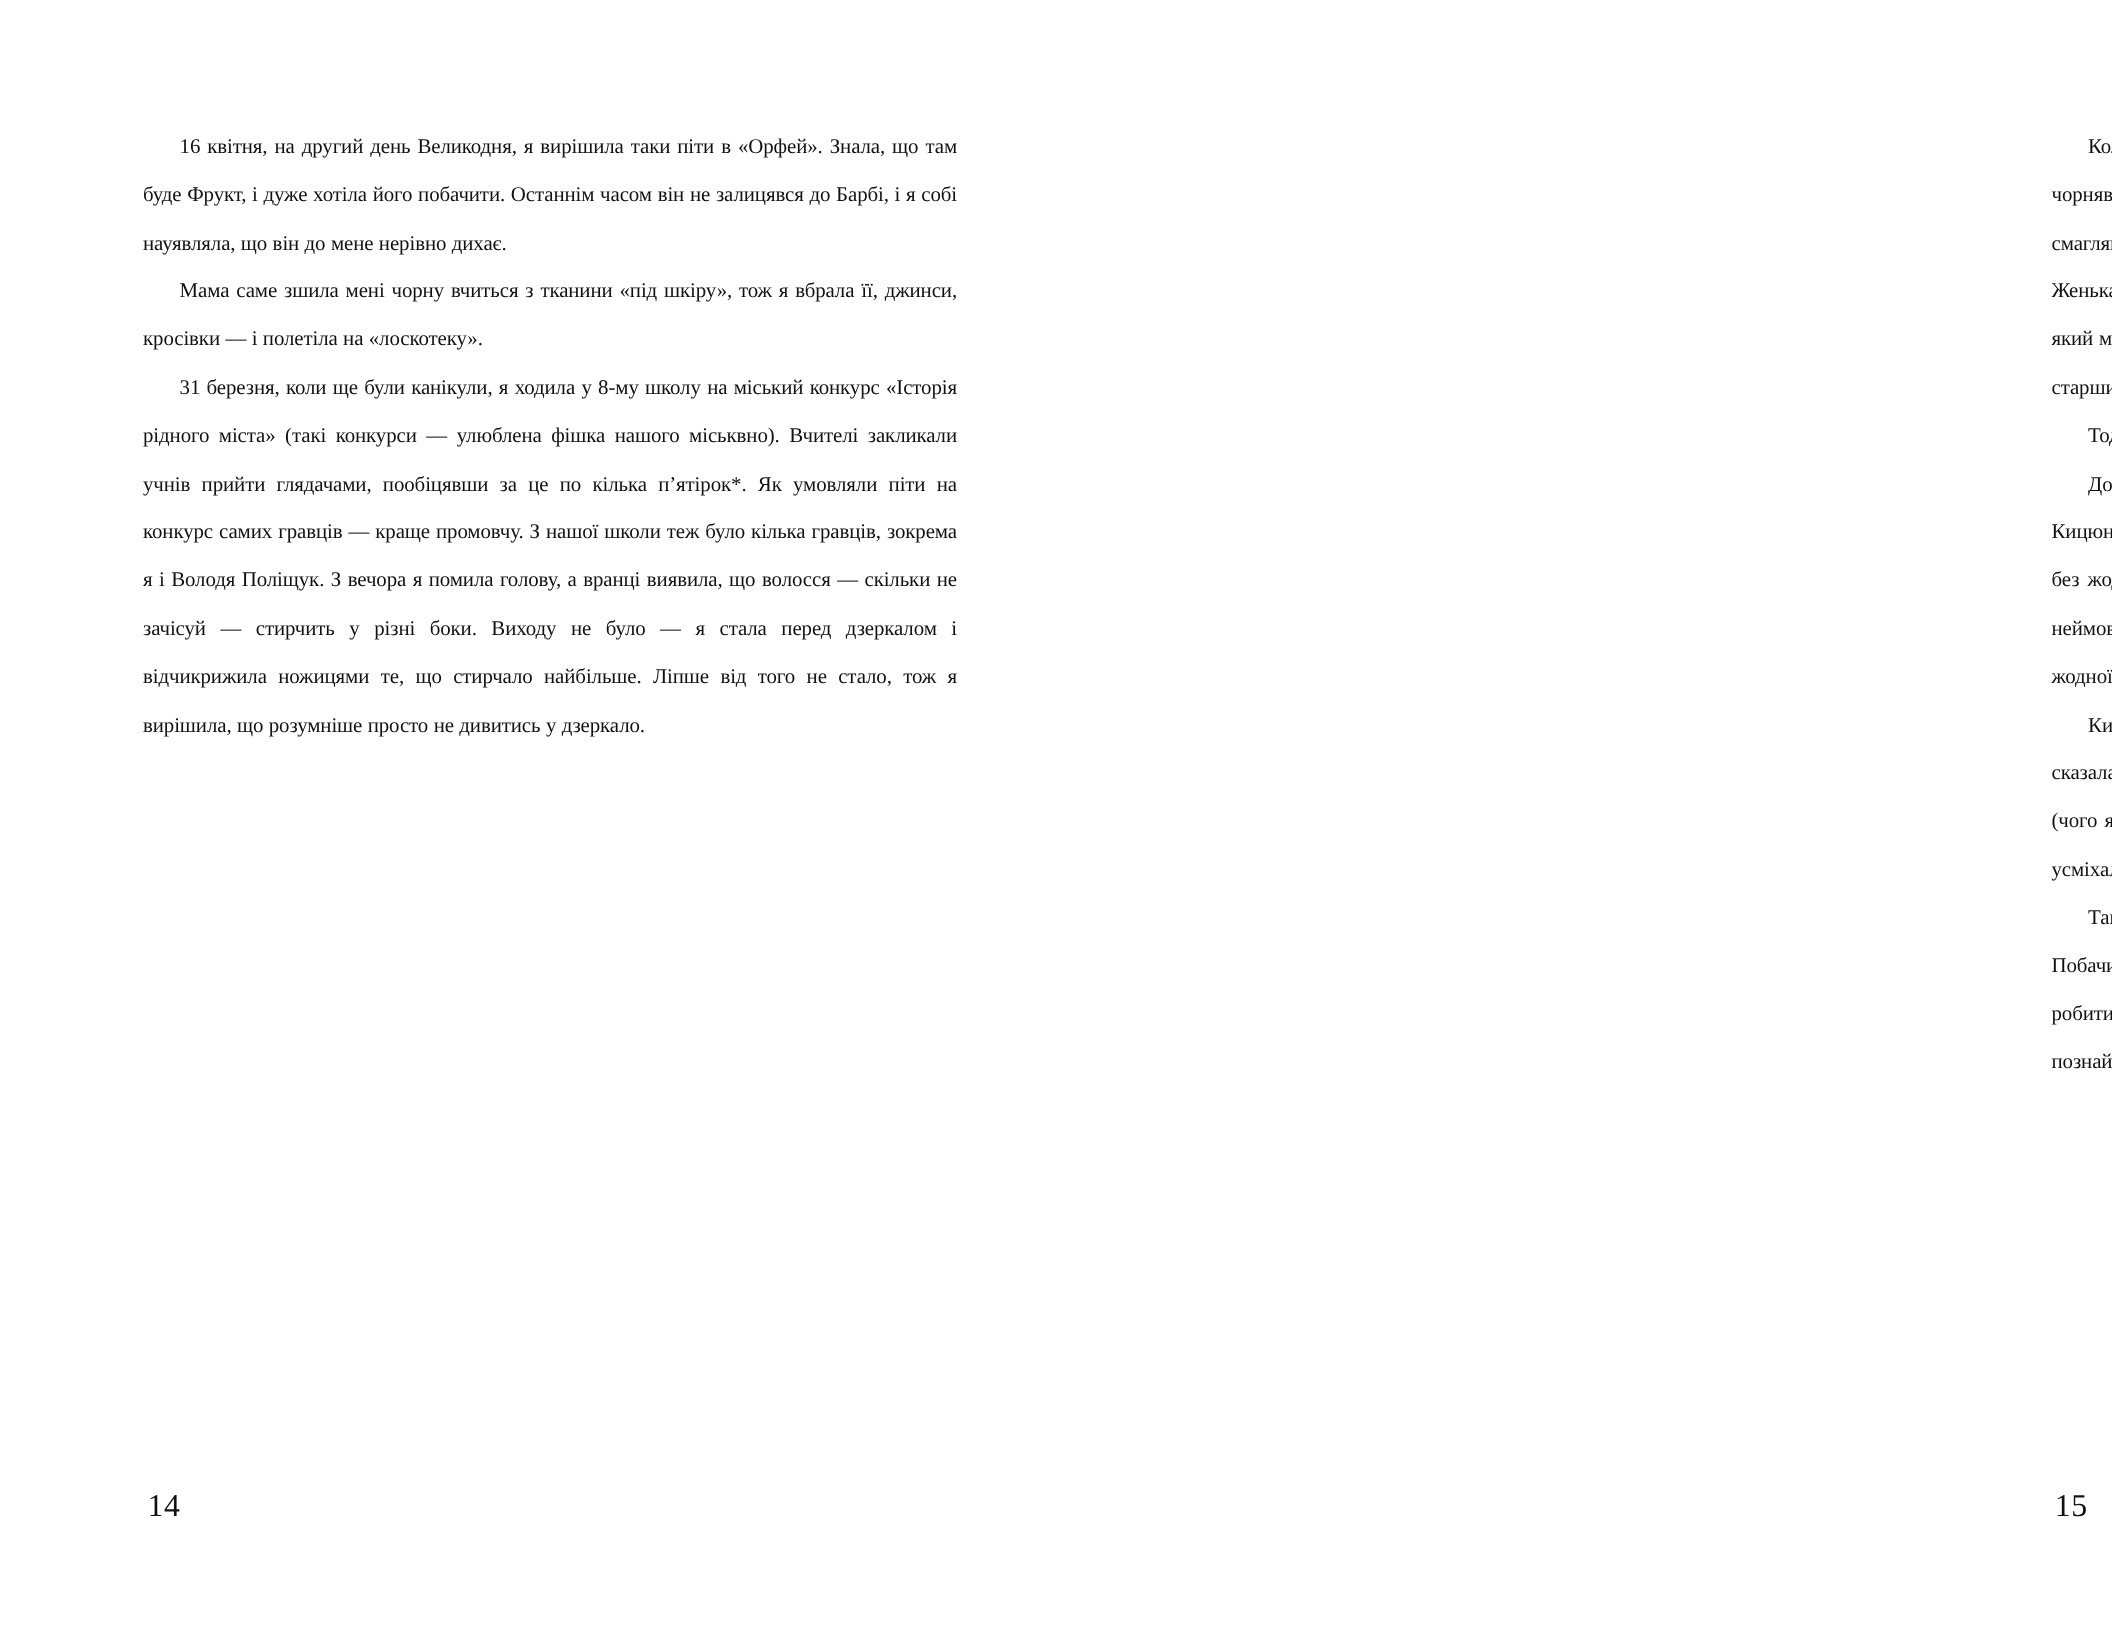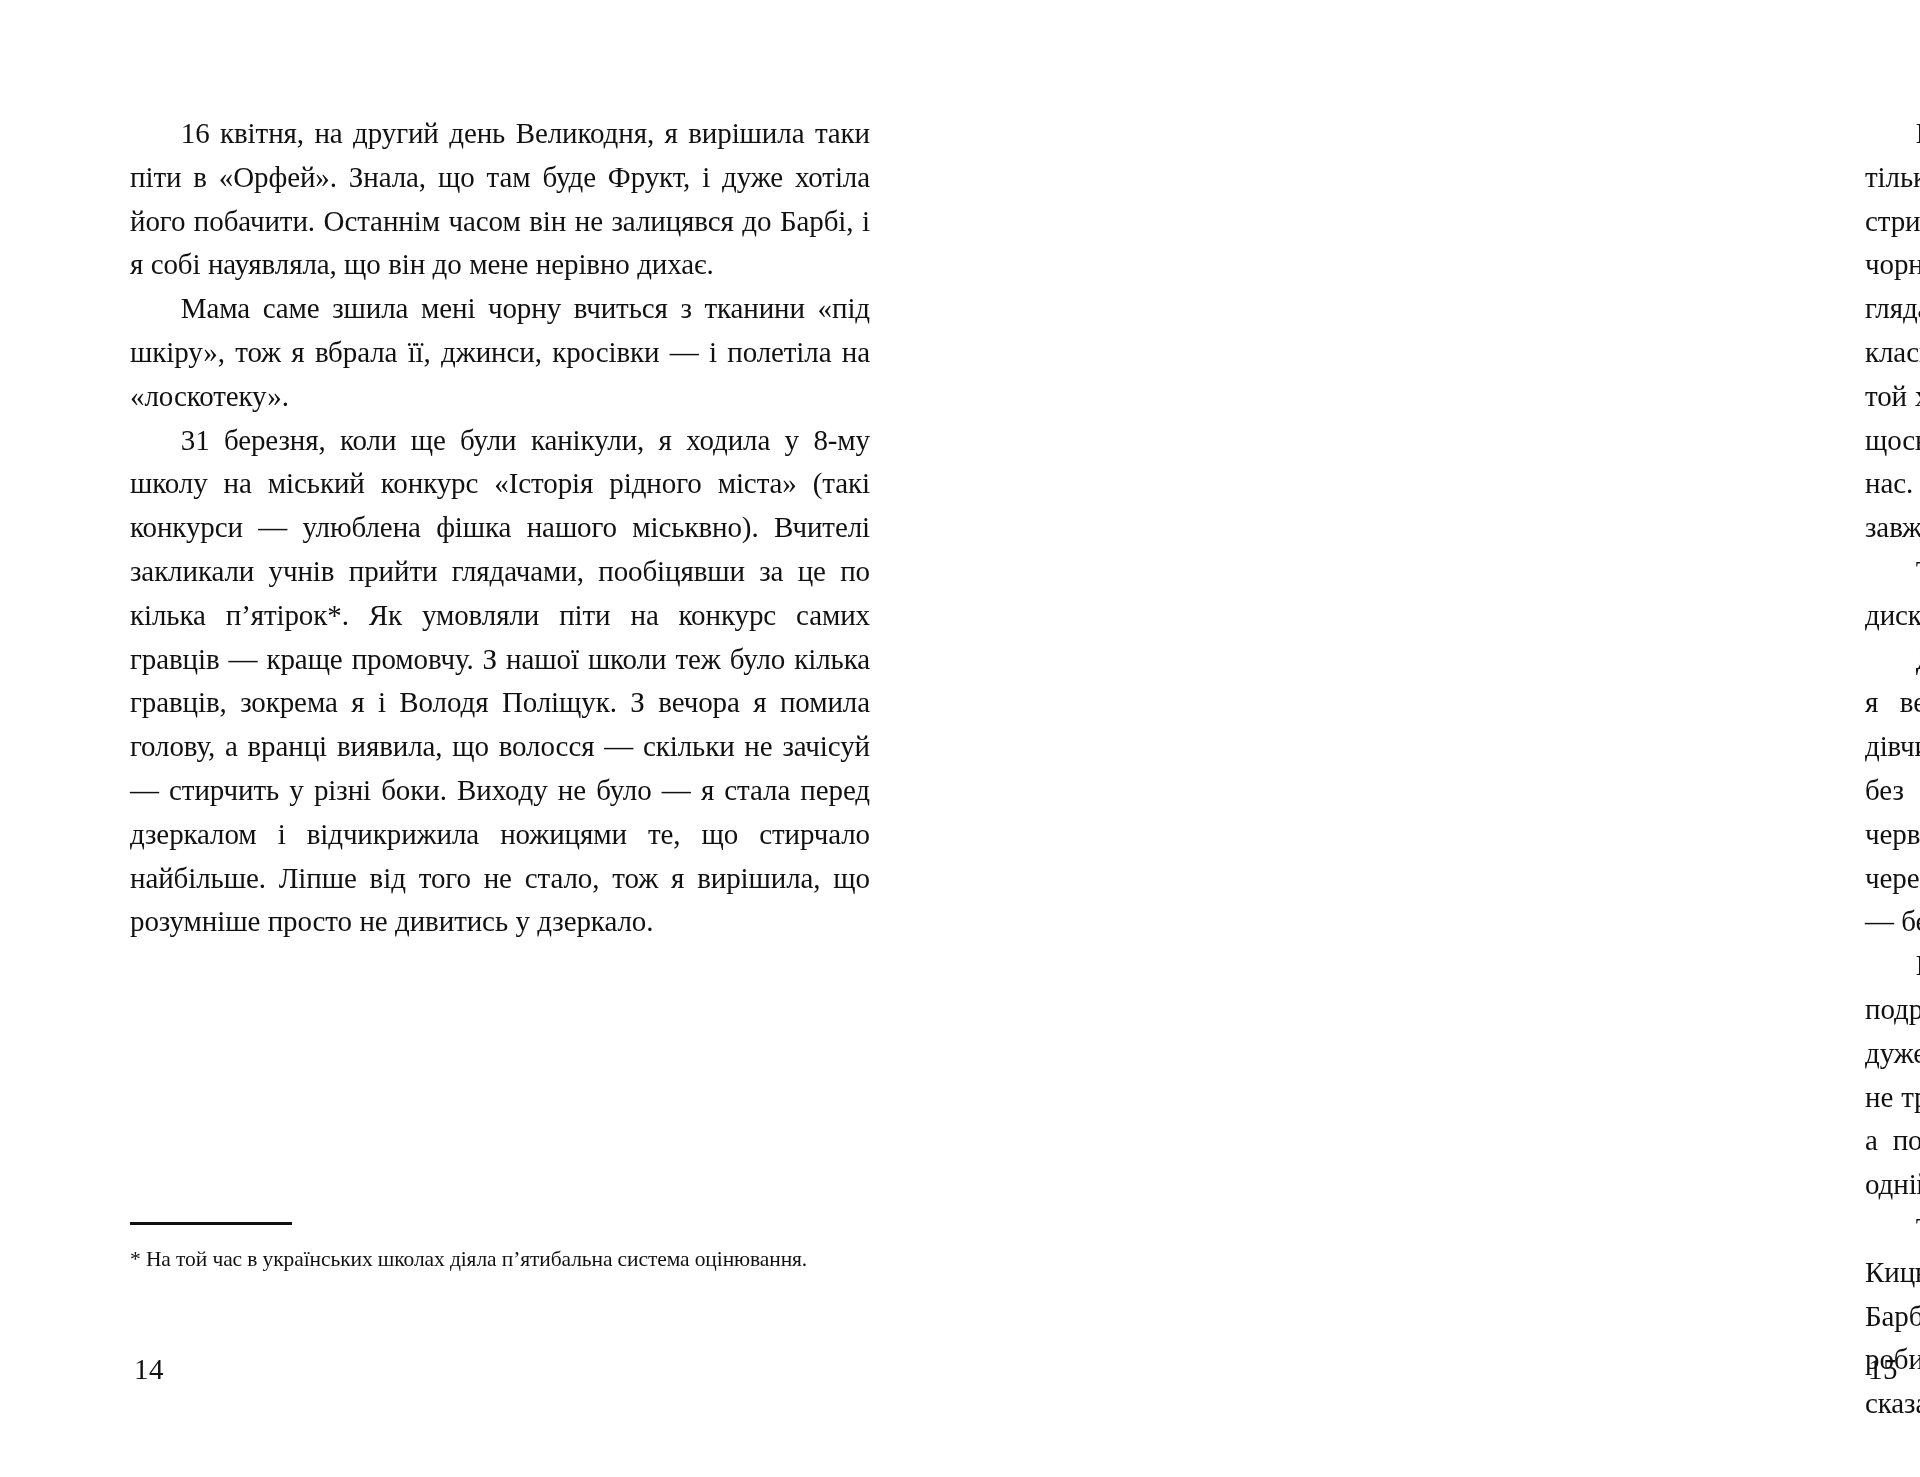--- a/index.html
+++ b/index.html
@@ -40,21 +40,21 @@
     top: 112px;
     width: 740px;
   }
   .page-left  .textblock { left: 130px; }
   .page-right .textblock { left: 905px; }
 
   p.para {
     margin: 0;
     text-indent: 1.75em;
     text-align: justify;
-    font-size: 29px;
+    font-size: 19px;
     line-height: 43.8px;
     letter-spacing: -0.1px;
     word-spacing: 0.3px;
     font-weight: 400;
     hyphens: manual;
   }
 
   
   .footnote-block {
     position: absolute;
@@ -101,24 +101,20 @@
 
 <div class="spread">
 
   <div class="page page-left">
     <div class="textblock">
       <p class="para">16 квітня, на другий день Великодня, я вирішила таки піти в «Орфей». Знала, що там буде Фрукт, і дуже хотіла його побачити. Останнім часом він не залицявся до Барбі, і я собі науявляла, що він до мене нерівно дихає.</p>
       <p class="para">Мама саме зшила мені чорну вчиться з тканини «під шкіру», тож я вбрала її, джинси, кросівки — і полетіла на «лоскотеку».</p>
       <p class="para">31 березня, коли ще були канікули, я ходила у 8-му школу на міський конкурс «Історія рідного міста» (такі конкурси — улюблена фішка нашого міськвно). Вчителі закликали учнів прийти глядачами, пообіцявши за це по кілька п’ятірок*. Як умовляли піти на конкурс самих гравців — краще промовчу. З нашої школи теж було кілька гравців, зокрема я і Володя Поліщук. З вечора я помила голову, а вранці виявила, що волосся — скільки не зачісуй — стирчить у різні боки. Виходу не було — я стала перед дзеркалом і відчикрижила ножицями те, що стирчало найбільше. Ліпше від того не стало, тож я вирішила, що розумніше просто не дивитись у дзеркало.</p>
     </div>
 
-    <div class="footnote-block">
-      <div class="footnote-rule"></div>
-      <p class="footnote-text">* На той час в українських школах діяла п’ятибальна система оцінювання.</p>
-    </div>
 
     <div class="folio">14</div>
   </div>
 
   <div class="gutter"></div>
 
   <div class="page page-right">
     <div class="textblock">
       <p class="para">Коли гравці вже розсілися за столами, а глядачі ще тільки збиралися, до залу зайшов чорнявий хлопець зі стрижкою трохи ніби як каре. Мені завжди подобалися чорняві та смагляві! Після гри Женька, яка сиділа серед глядачів, сказала, що там був Безтужев. Женька знає всіх класних хлопців нашого міста! З опису я зрозуміла, що це той хлопець, який мені сподобався. Я теж раніше про нього щось чула — він вчиться у 5-й школі, на рік старший за нас. У міських олімпіадах перше місце з англійської — завжди за ним.</p>
       <p class="para">Тоді, після конкурсу, я про нього забула — аж до дискотеки 16 квітня.</p>

